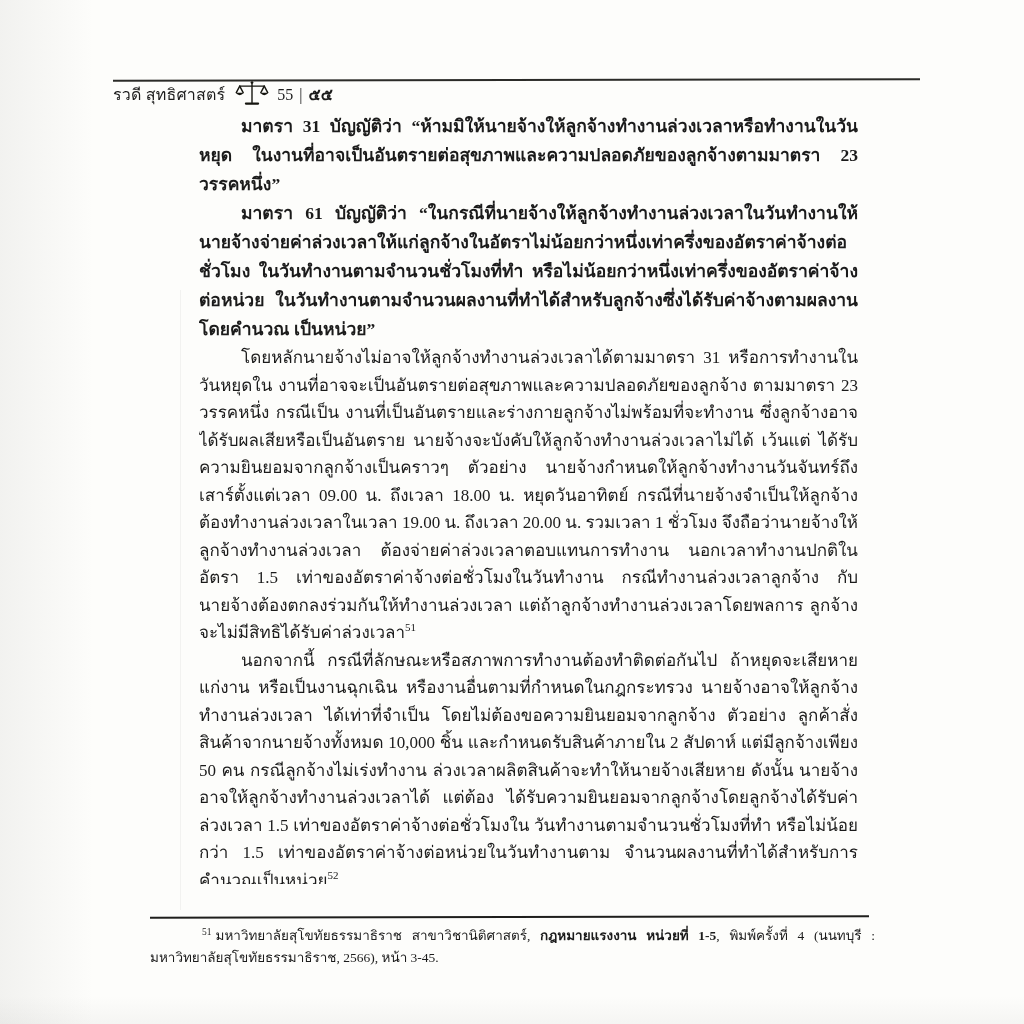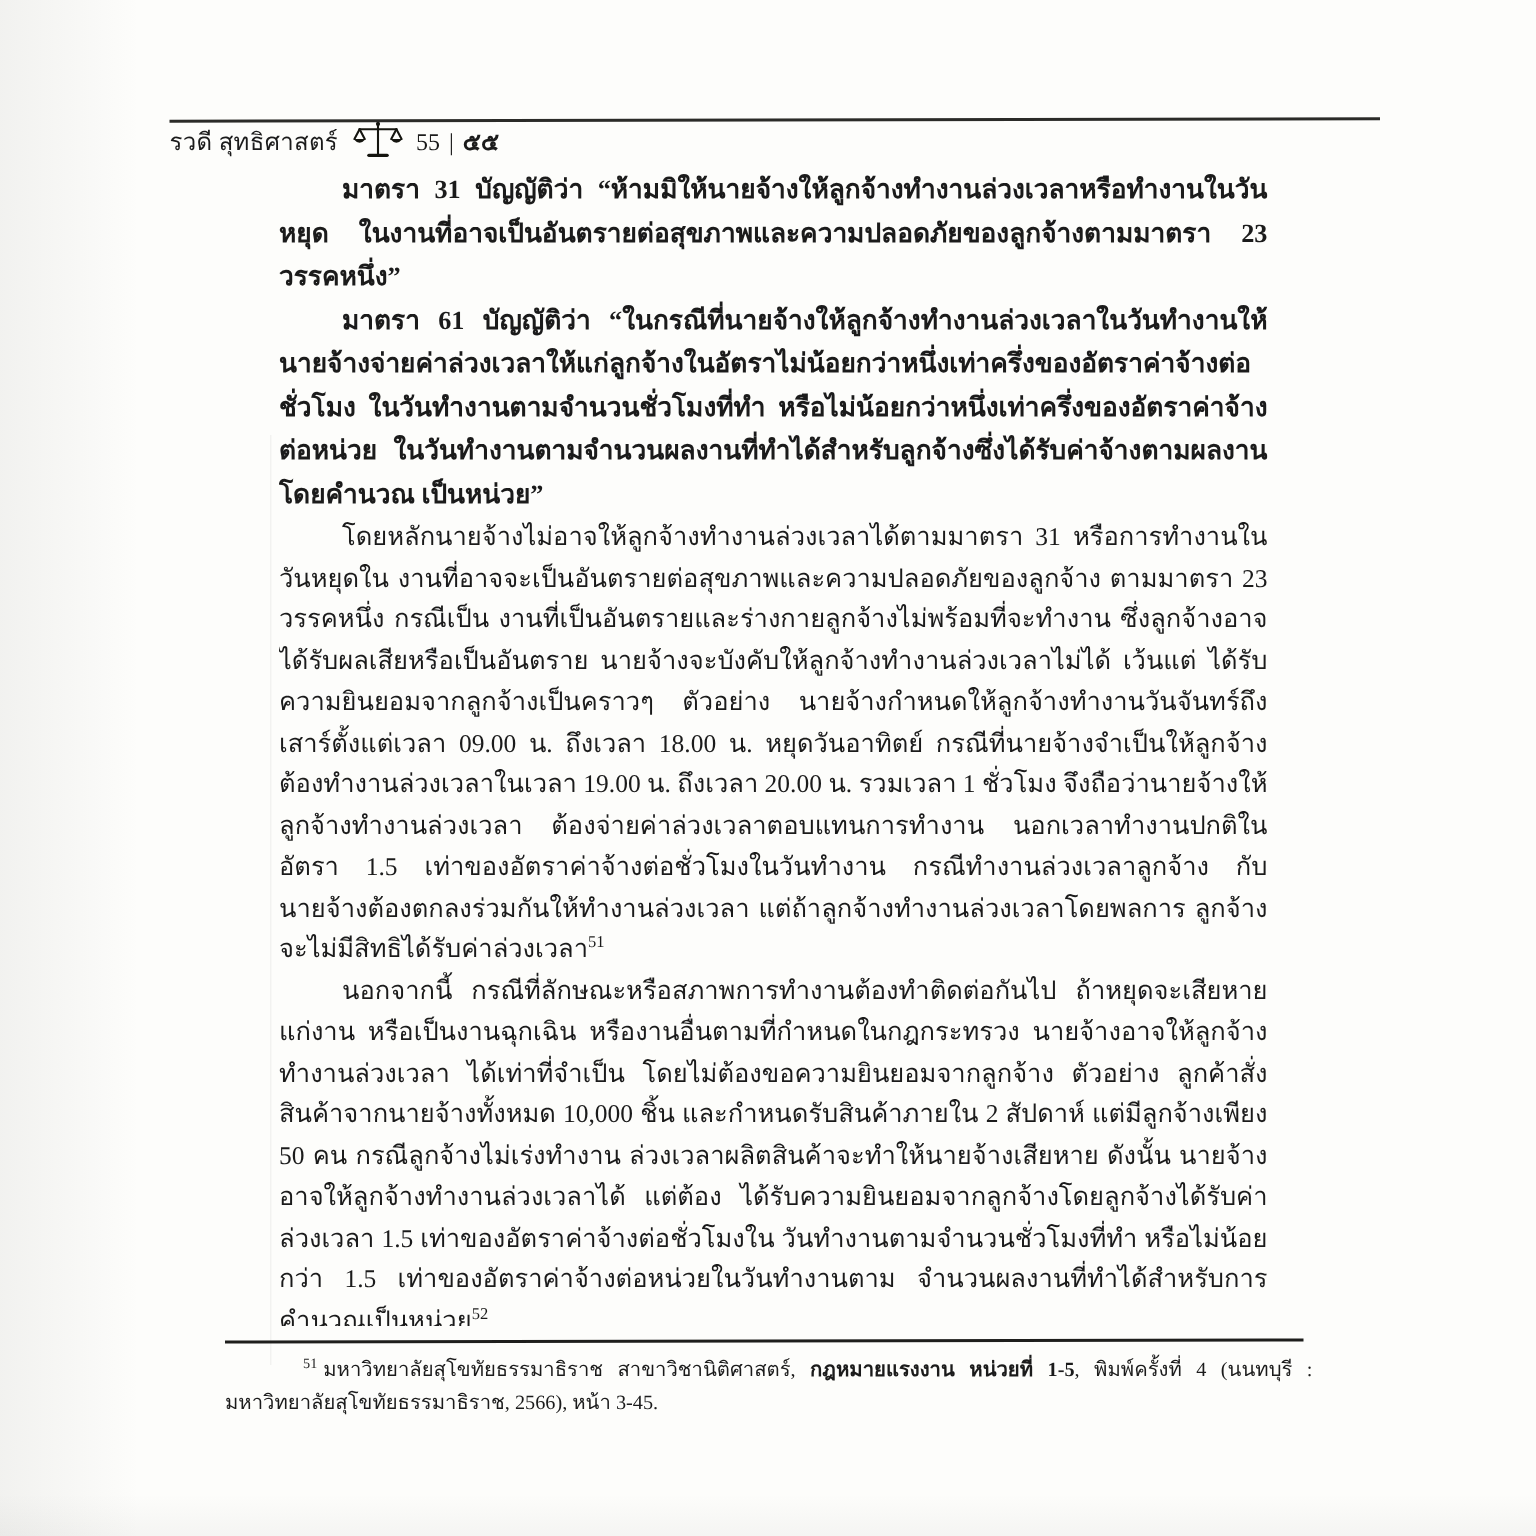--- a/index.html
+++ b/index.html
@@ -63,21 +63,21 @@
     left: 113px;
     width: 807px;
     height: 2px;
     background: #2b2b28;
     transform: rotate(-0.12deg);
   }
   
   .body-text {
     position: absolute;
     top: 112px;
-    left: 186px;
+    left: 199px;
     width: 659px;
     max-height: 772px;
     overflow: hidden;
     font-size: 17px;
     line-height: 27.5px;
     text-align: justify;
   }
   .body-text p {
     margin: 0;
     text-indent: 42px;
@@ -87,21 +87,21 @@
     font-size: 17.5px;
     line-height: 29px;
   }
   sup.fn-ref {
     font-size: 11px;
     line-height: 0;
   }
   
   .footnotes {
     position: absolute;
-    top: 893px;
+    top: 916px;
     left: 150px;
     width: 725px;
     font-size: 13.5px;
     line-height: 22px;
   }
   .fn-rule {
     width: 719px;
     height: 2px;
     background: #1e1e1c;
     margin-bottom: 7px;

